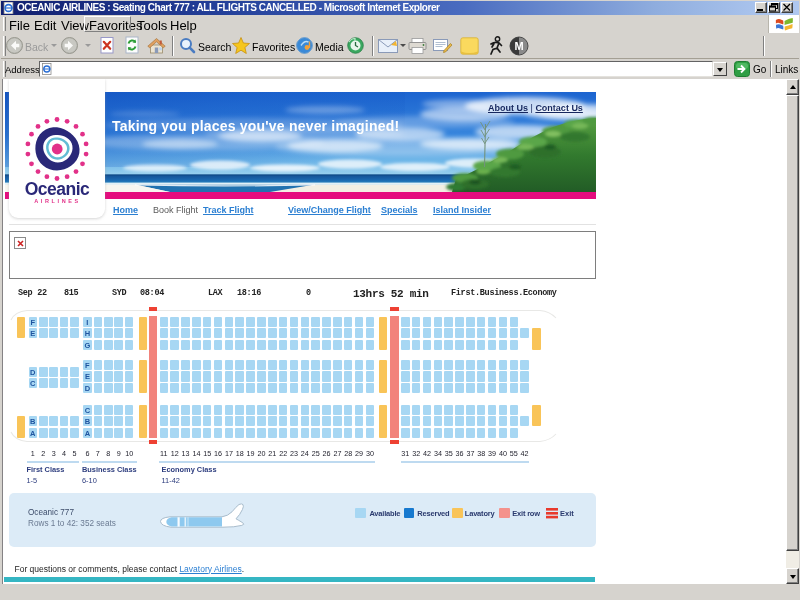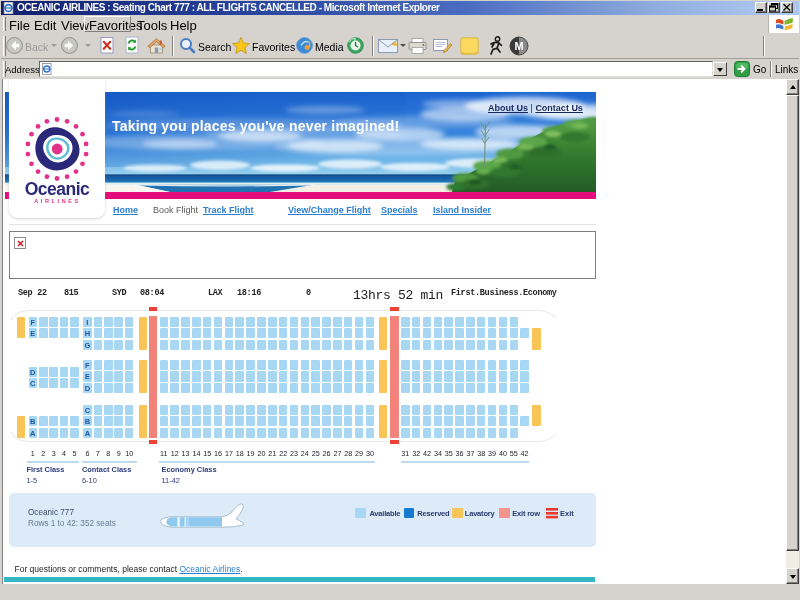--- a/index.html
+++ b/index.html
@@ -344,21 +344,21 @@
 <svg class="abs" style="left:14px;top:161px" width="7" height="7" viewBox="0 0 7 7">
         <path d="M1 1 L6 6 M6 1 L1 6" stroke="#cc2222" stroke-width="1.6"></path>
       </svg>
 <div class="abs" style="left:15px;top:209px;font-family:'Liberation Mono',monospace;font-size:8.5px;font-weight:bold;color:#222;letter-spacing:-0.3px;">Sep 22</div>
 <div class="abs" style="left:61px;top:209px;font-family:'Liberation Mono',monospace;font-size:8.5px;font-weight:bold;color:#222;letter-spacing:-0.3px;">815</div>
 <div class="abs" style="left:109px;top:209px;font-family:'Liberation Mono',monospace;font-size:8.5px;font-weight:bold;color:#222;letter-spacing:-0.3px;">SYD</div>
 <div class="abs" style="left:137px;top:209px;font-family:'Liberation Mono',monospace;font-size:8.5px;font-weight:bold;color:#222;letter-spacing:-0.3px;">08:04</div>
 <div class="abs" style="left:205px;top:209px;font-family:'Liberation Mono',monospace;font-size:8.5px;font-weight:bold;color:#222;letter-spacing:-0.3px;">LAX</div>
 <div class="abs" style="left:234px;top:209px;font-family:'Liberation Mono',monospace;font-size:8.5px;font-weight:bold;color:#222;letter-spacing:-0.3px;">18:16</div>
 <div class="abs" style="left:303px;top:209px;font-family:'Liberation Mono',monospace;font-size:8.5px;font-weight:bold;color:#222;letter-spacing:-0.3px;">0</div>
-<div class="abs" style="left:350px;top:209px;font-family:'Liberation Mono',monospace;font-size:13px;font-weight:normal;color:#222;letter-spacing:-0.3px;">13hrs 52 min</div>
+<div class="abs" style="left:350px;top:209px;font-family:'Liberation Mono',monospace;font-size:11px;font-weight:bold;color:#222;letter-spacing:-0.3px;">13hrs 52 min</div>
 <div class="abs" style="left:448px;top:209px;font-family:'Liberation Mono',monospace;font-size:8.5px;font-weight:bold;color:#222;letter-spacing:-0.3px;">First.Business.Economy</div>
 <svg class="abs" style="left:4px;top:224px" width="560" height="146" viewBox="0 0 560 146">
 <path d="M4 17 Q8 8.5 20 7.5 L533 7.5 Q543 8.5 549 15" fill="none" stroke="#e8e8e6" stroke-width="1.1"></path>
 <path d="M4 129 Q8 137.5 20 138.5 L533 138.5 Q543 137.5 549 131" fill="none" stroke="#e8e8e6" stroke-width="1.1"></path>
 </svg>
 <div class="seat" style="left:25.5px;top:237.9px;width:8.6px;height:10.3px;"></div>
 <div class="seat" style="left:36.0px;top:237.9px;width:8.6px;height:10.3px;"></div>
 <div class="seat" style="left:46.4px;top:237.9px;width:8.6px;height:10.3px;"></div>
 <div class="seat" style="left:56.8px;top:237.9px;width:8.6px;height:10.3px;"></div>
 <div class="seat" style="left:67.3px;top:237.9px;width:8.6px;height:10.3px;"></div>
@@ -788,21 +788,21 @@
 <div class="num" style="left:482.1px;top:369.5px;">39</div>
 <div class="num" style="left:492.9px;top:369.5px;">40</div>
 <div class="num" style="left:503.8px;top:369.5px;">55</div>
 <div class="num" style="left:514.6px;top:369.5px;">42</div>
 <div class="nund" style="left:23.5px;top:381.5px;width:52.0px;"></div>
 <div class="nund" style="left:79px;top:381.5px;width:54.5px;"></div>
 <div class="nund" style="left:155.5px;top:381.5px;width:216.0px;"></div>
 <div class="nund" style="left:397.5px;top:381.5px;width:128.5px;"></div>
 <div class="clab" style="left:23.5px;top:386px;">First Class</div>
 <div class="crange" style="left:23.5px;top:396.5px;">1-5</div>
-<div class="clab" style="left:79px;top:386px;">Contact Class</div>
+<div class="clab" style="left:79px;top:386px;">Business Class</div>
 <div class="crange" style="left:79px;top:396.5px;">6-10</div>
 <div class="clab" style="left:158.5px;top:386px;">Economy Class</div>
 <div class="crange" style="left:158.5px;top:396.5px;">11-42</div>
 <div class="abs" style="left:6px;top:414px;width:587px;height:53.5px;background:#dcebf7;border-radius:5px;"></div>
 <div class="abs" style="left:25px;top:429px;font-size:8.2px;font-weight:normal;color:#3c4c6a;">Oceanic 777</div>
 <div class="abs" style="left:25px;top:439.5px;font-size:8.2px;color:#6a7a92;">Rows 1 to 42: 352 seats</div>
 <svg class="abs" style="left:155px;top:424px" width="90" height="32" viewBox="0 0 90 32">
 <path d="M2.5 18.5 Q2.5 14.8 12 13.8 L64 13.8 Q70 13 74 8.8 Q78 3.8 81 1.5 Q83.8 0.2 85 1.6 Q86 3.2 84.4 6.6 Q82 11.8 78 15.8 Q80.2 17 84.8 19.8 Q87.2 21.4 83.8 22.4 Q77 24.2 65 24.2 L13 24.2 Q3 23 2.5 18.5 Z" fill="#ffffff" stroke="#a8bccc" stroke-width="1"></path>
 <path d="M13.5 14.3 L64 14.3 L64 23.6 L13.5 23.6 Q8.5 22.4 8.3 19 Q8.2 15.6 13.5 14.3 Z" fill="#8ec9ef"></path>
 <rect x="19.5" y="14.3" width="2.2" height="9.3" fill="#fff" opacity="0.95"></rect>
@@ -816,15 +816,15 @@
 <div class="abs" style="left:449.3px;top:428.8px;width:10.5px;height:10.5px;background:#f9c458;border-radius:1px;"></div>
 <div class="abs" style="left:461.8px;top:430px;font-size:7.5px;font-weight:bold;color:#2a3a6e;letter-spacing:-0.2px;">Lavatory</div>
 <div class="abs" style="left:496.1px;top:428.8px;width:10.5px;height:10.5px;background:#f4928c;border-radius:1px;"></div>
 <div class="abs" style="left:509.3px;top:430px;font-size:7.5px;font-weight:bold;color:#2a3a6e;letter-spacing:-0.2px;">Exit row</div>
 <svg class="abs" style="left:543px;top:428px" width="12" height="12" viewBox="0 0 12 12">
 <rect x="0" y="1" width="12" height="2.6" fill="#e8392c"></rect>
 <rect x="0" y="5" width="12" height="2.6" fill="#e8392c"></rect>
 <rect x="0" y="8.8" width="12" height="2.6" fill="#e8392c"></rect>
 </svg>
 <div class="abs" style="left:557px;top:430px;font-size:7.5px;font-weight:bold;color:#2a3a6e;">Exit</div>
-<div class="abs" style="left:11.5px;top:484.5px;font-size:8.5px;color:#222;">For questions or comments, please contact <span style="color:#2b7fd2;text-decoration:underline;">Oceanic Airlines</span>.</div>
+<div class="abs" style="left:11.5px;top:484.5px;font-size:8.5px;color:#222;">For questions or comments, please contact <span style="color:#2b7fd2;text-decoration:underline;">Lavatory Airlines</span>.</div>
 <div class="abs" style="left:1px;top:498px;width:591px;height:5px;background:#35b6c3;"></div>
 </div>
 </div>
 </body></html>

